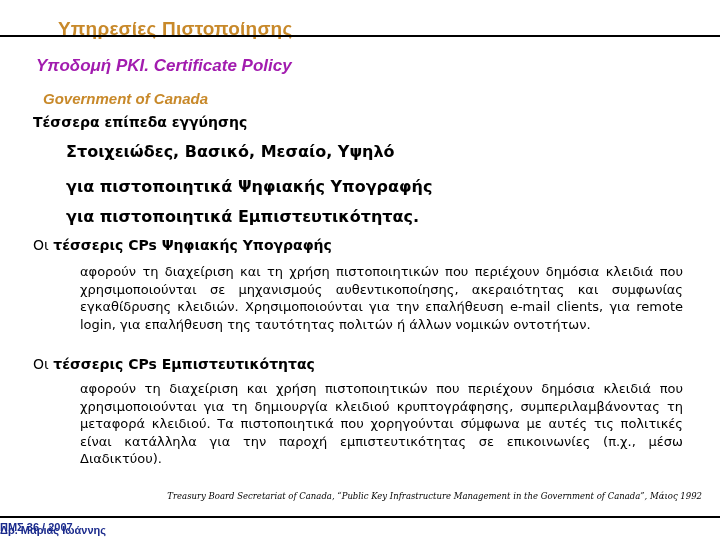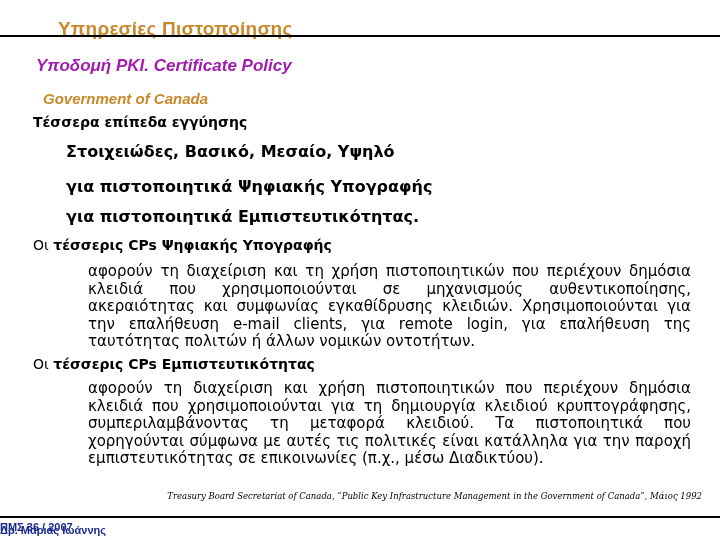--- a/index.html
+++ b/index.html
@@ -7,21 +7,21 @@
   .header-title { position:absolute; left:58px; top:6px; font-size:19px; color:#c8892a; font-family:"Liberation Sans", sans-serif; font-weight:bold; letter-spacing:0.2px;margin-top:12px; }
   .rule { position:absolute; left:0; width:720px; height:2px; background:#000; }
   .rule.top { top:35px; }
   .rule.bottom { top:516px; }
   .subtitle { position:absolute; left:36px; top:44px; font-size:17px; color:#a21caf; font-family:"Liberation Sans", sans-serif; font-weight:bold; font-style:italic;margin-top:12px; }
   .org { position:absolute; left:33px; top:90px; font-size:15px; color:#c8892a; font-family:"Liberation Sans", sans-serif; font-weight:bold; font-style:italic;margin-left:10px; }
   .l1 { position:absolute; left:33px; font-size:14px; font-weight:bold; }
   .l2 { position:absolute; left:66px; font-size:16px; font-weight:bold; }
   .mixed { position:absolute; left:33px; font-size:14px; }
   .mixed b { font-weight:bold; }
-  .para { position:absolute; left:80px; width:603px; font-size:15px; line-height:17.5px; text-align:justify;margin-left:8px; }
+  .para { position:absolute; left:80px; width:603px; font-size:13px; line-height:17.5px; text-align:justify; }
   .citation { position:absolute; right:18px; top:491px; font-size:8.5px; font-style:italic; font-family:"DejaVu Serif", serif; }
   .footer-left { position:absolute; left:0; top:521px; font-size:11px; color:#1a2a8c; font-weight:bold; font-family:"Liberation Sans", sans-serif; }
   .footer-center { position:absolute; left:0; width:720px; text-align:left; top:524px; font-size:11px; color:#1a2a8c; font-weight:bold; font-family:"Liberation Sans", sans-serif; }
   .footer-right { position:absolute; right:10px; top:521px; font-size:11px; color:#1a2a8c; font-weight:bold; font-family:"Liberation Sans", sans-serif;margin-top:32px; }
 </style>
 </head>
 <body>
 
 <div class="header-title">Υπηρεσίες Πιστοποίησης</div>
 <div class="rule top"></div>

